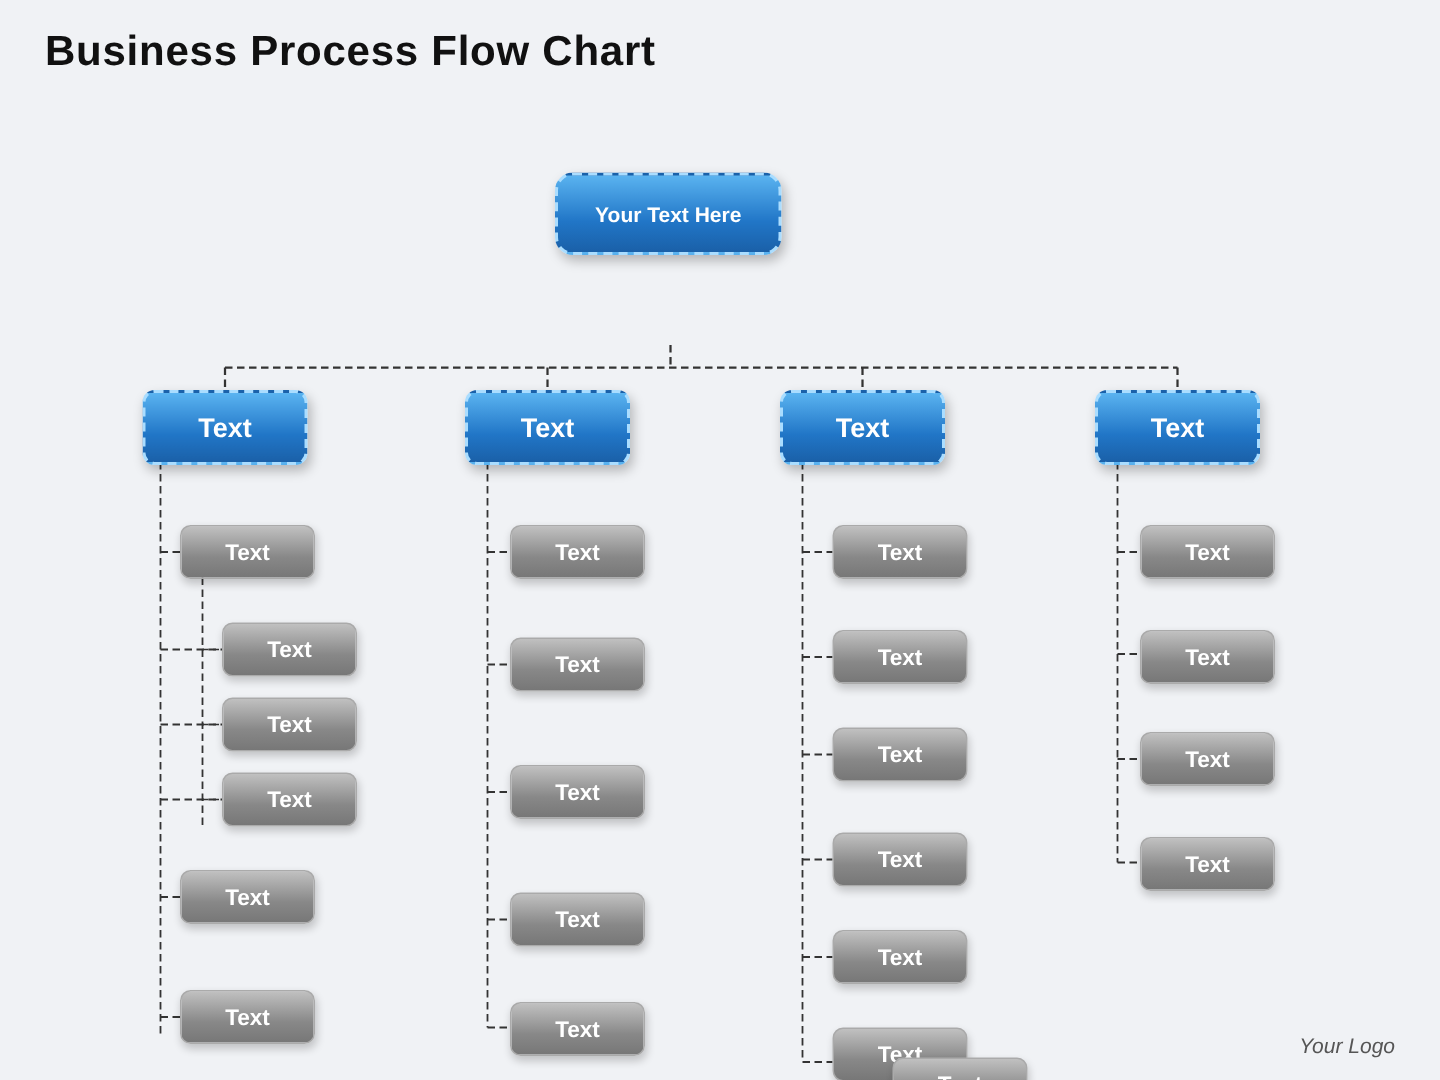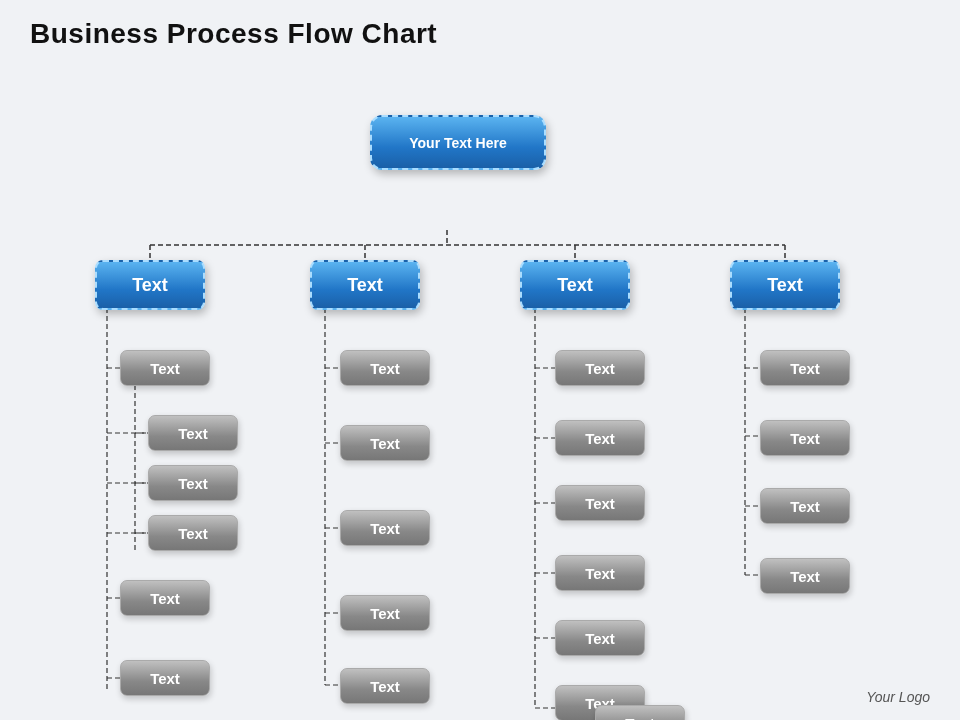--- a/index.html
+++ b/index.html
@@ -26,21 +26,21 @@
       left: 0;
       width: 960px;
       height: 660px;
     }
 
     
     .root-node {
       position: absolute;
       left: 370px;
       top: 55px;
-      width: 176px;
+      width: 151px;
       height: 55px;
       background: linear-gradient(180deg, #5ab3f0 0%, #2176c7 60%, #1a60a8 100%);
       border-radius: 12px;
       border: 2px dashed #aaddff;
       display: flex;
       align-items: center;
       justify-content: center;
       color: white;
       font-size: 14px;
       font-weight: bold;

